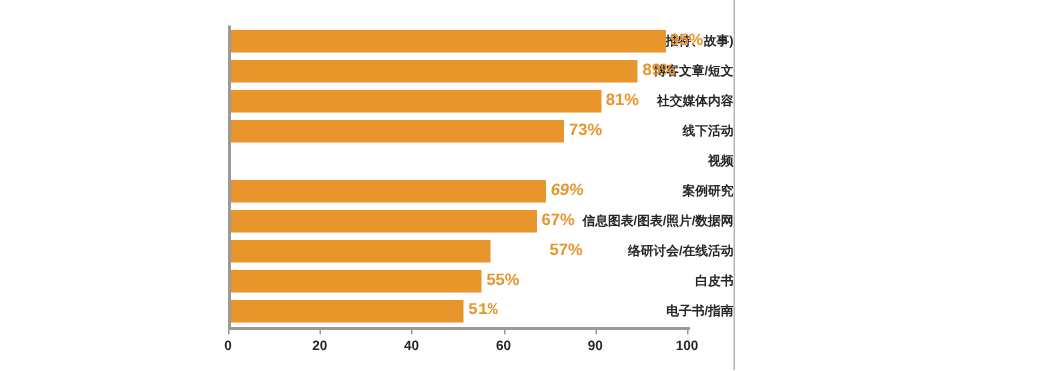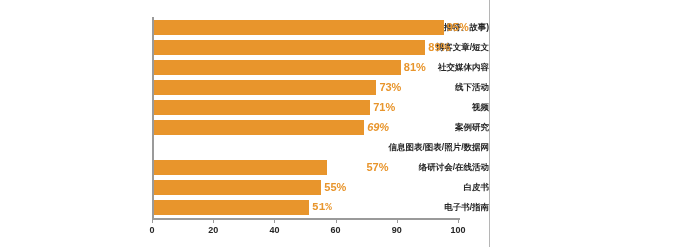--- a/index.html
+++ b/index.html
@@ -167,27 +167,27 @@
           <div class="bar-value" style="left: 272.34px; color: rgb(232, 149, 44);">89%</div>
         </div>
         <div class="bar-row" style="top: 40px;">
           <div class="bar" style="width: 247.86px; background: rgb(232, 149, 44);"></div>
           <div class="bar-value" style="left: 247.86px; color: rgb(232, 149, 44);">81%</div>
         </div>
         <div class="bar-row" style="top: 60px;">
           <div class="bar" style="width: 223.38px; background: rgb(232, 149, 44);"></div>
           <div class="bar-value" style="left: 223.38px; color: rgb(232, 149, 44);">73%</div>
         </div>
-        <div class="bar-row" style="top: 80px;">
-          <div class="bar" style="width: 217.26px; background: rgb(232, 149, 44);"></div>
-          <div class="bar-value" style="left: 217.26px; color: rgb(232, 149, 44);">71%</div>
-        </div>
         <div class="bar-row" style="top: 100px; font-style: italic;">
           <div class="bar" style="width: 211.14px; background: rgb(232, 149, 44);"></div>
           <div class="bar-value" style="left: 211.14px; color: rgb(232, 149, 44);">69%</div>
+        </div>
+        <div class="bar-row" style="top: 120px;">
+          <div class="bar" style="width: 205.02px; background: rgb(232, 149, 44);"></div>
+          <div class="bar-value" style="left: 205.02px; color: rgb(232, 149, 44);">67%</div>
         </div>
         <div class="bar-row" style="top: 140px;">
           <div class="bar" style="width: 174.42px; background: rgb(232, 149, 44);"></div>
           <div class="bar-value" style="left: 174.42px; color: rgb(232, 149, 44); margin-left: 36px;">57%</div>
         </div>
         <div class="bar-row" style="top: 160px;">
           <div class="bar" style="width: 168.3px; background: rgb(232, 149, 44);"></div>
           <div class="bar-value" style="left: 168.3px; color: rgb(232, 149, 44);">55%</div>
         </div>
         <div class="bar-row" style="top: 180px;">

